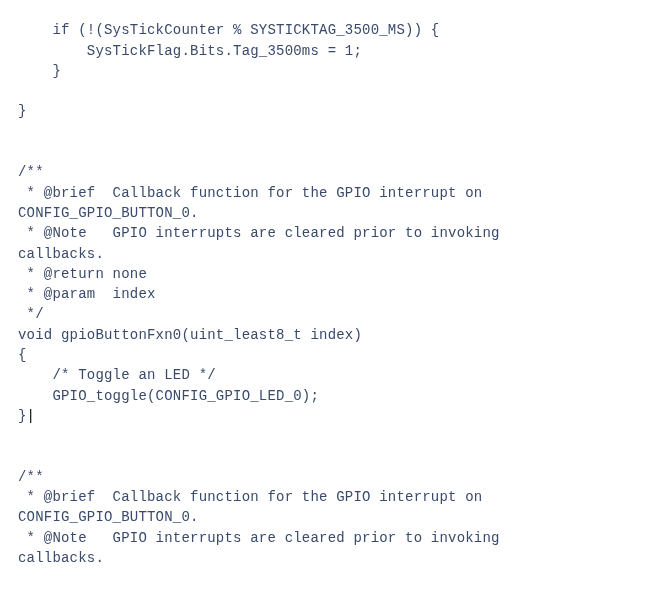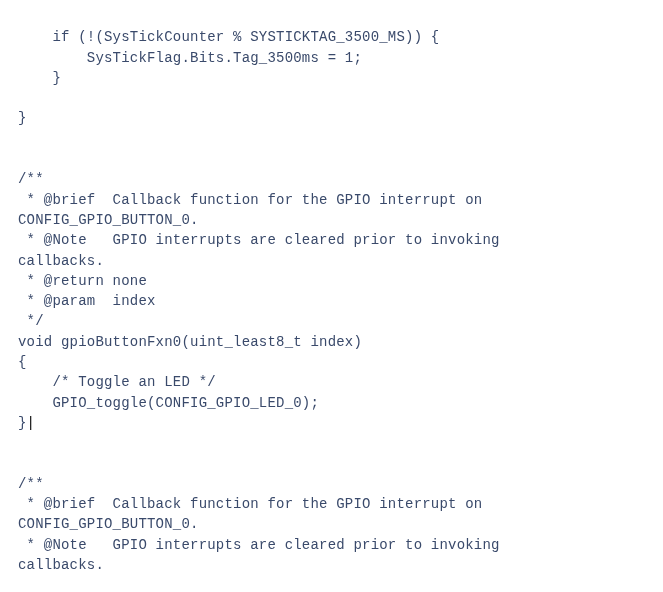--- a/index.html
+++ b/index.html
@@ -9,21 +9,21 @@
     width: 663px;
     height: 592px;
     overflow: hidden;
   }
   .code-area {
     font-family: "Courier New", Courier, monospace;
     font-size: 14px;
     line-height: 1.45;
     color: #3a4a6b;
     white-space: pre;
-    padding: 7px 0 0 18px;
+    padding: 0 0 0 18px;
     letter-spacing: 0.2px;
   }
   .cursor {
     color: #000;
   }
 </style>
 </head>
 <body>
 
 <div class="code-area">

